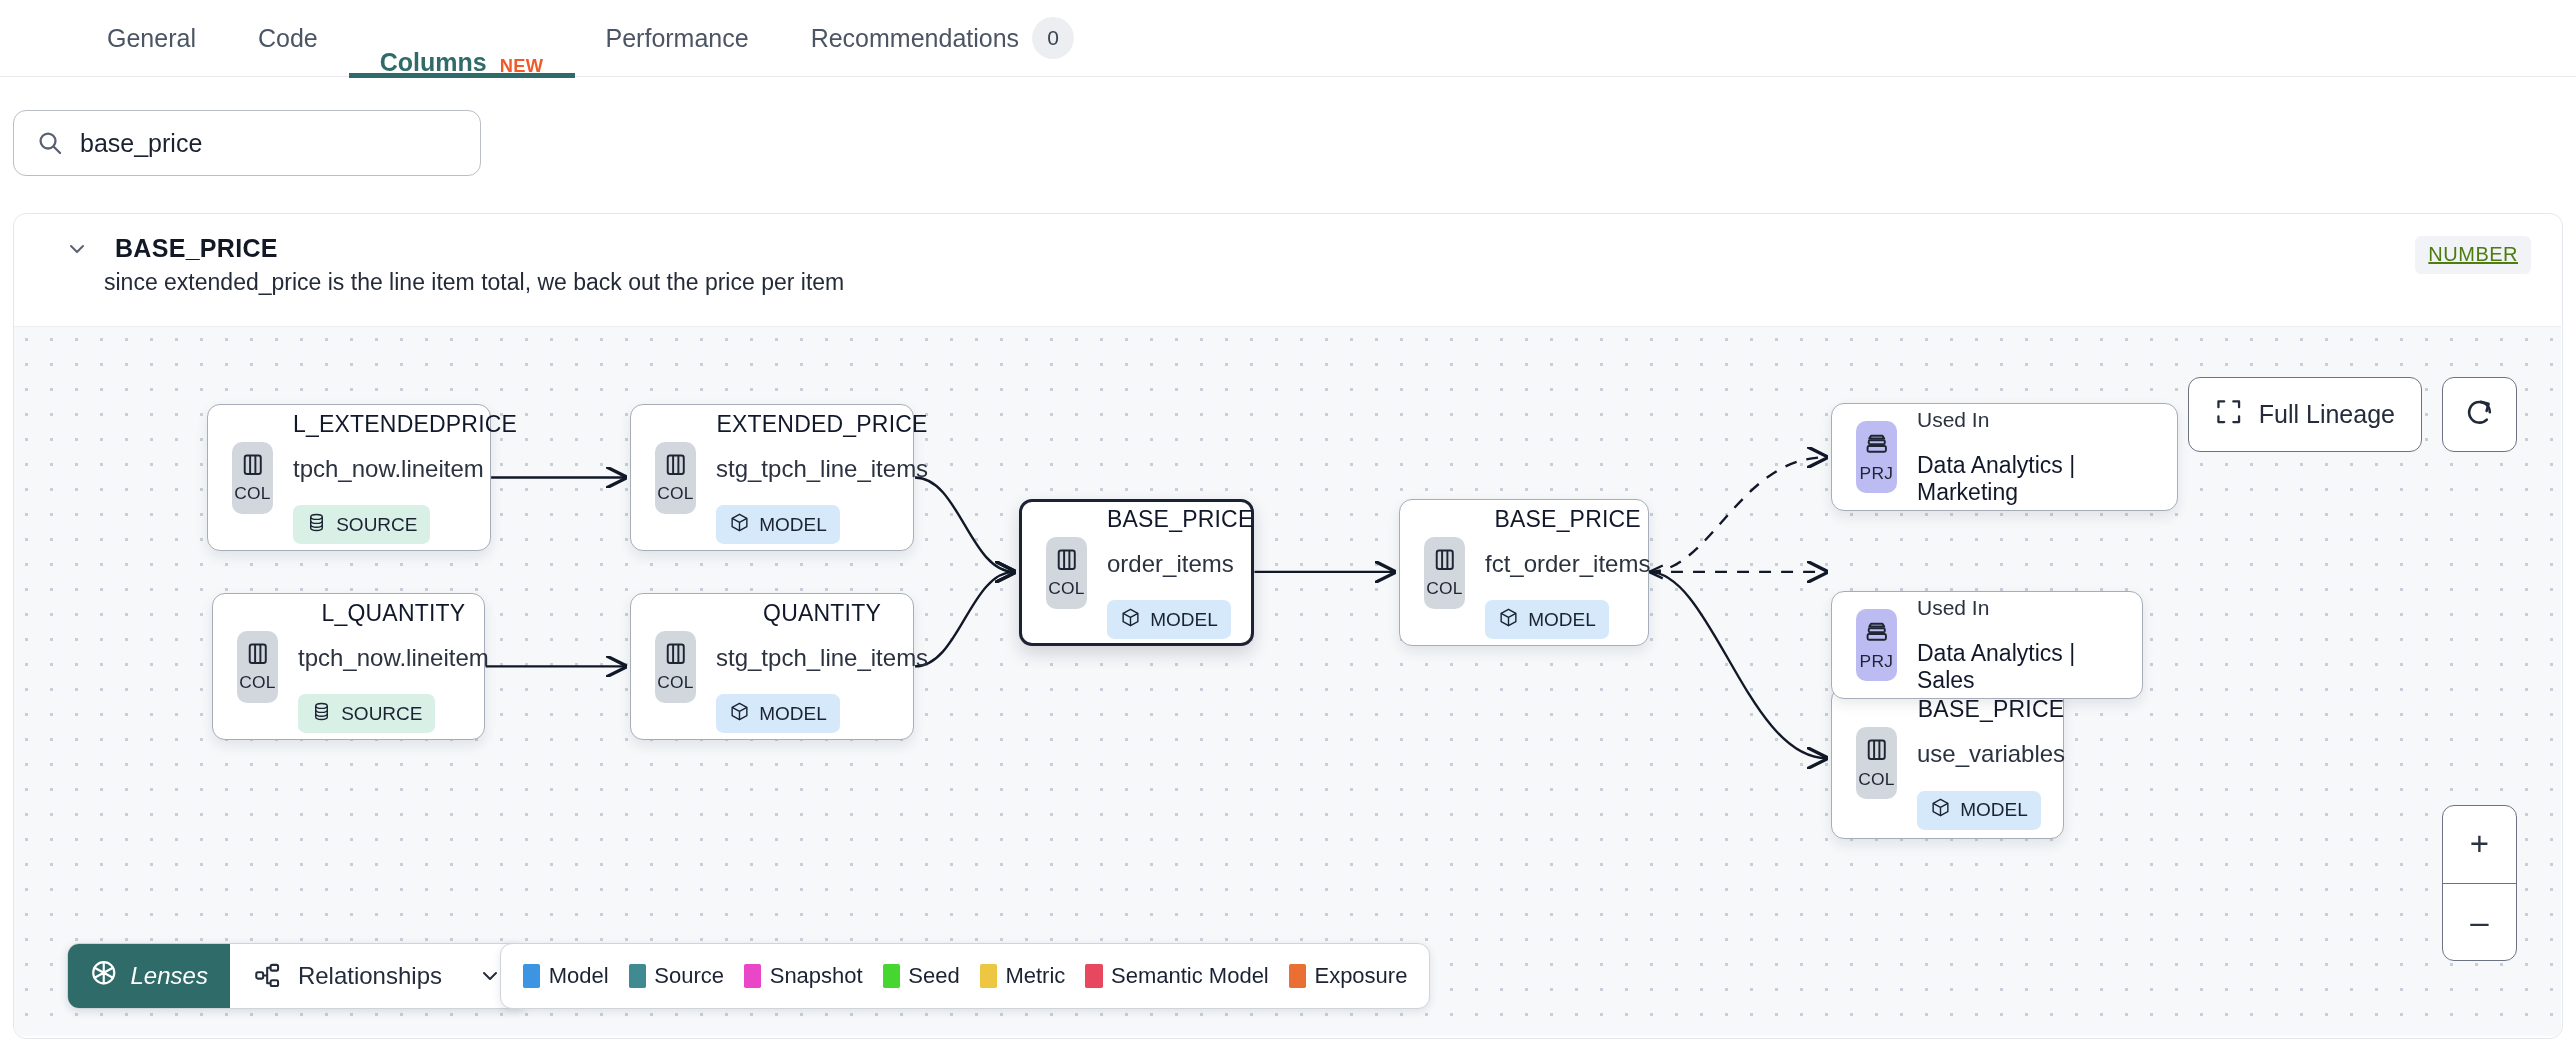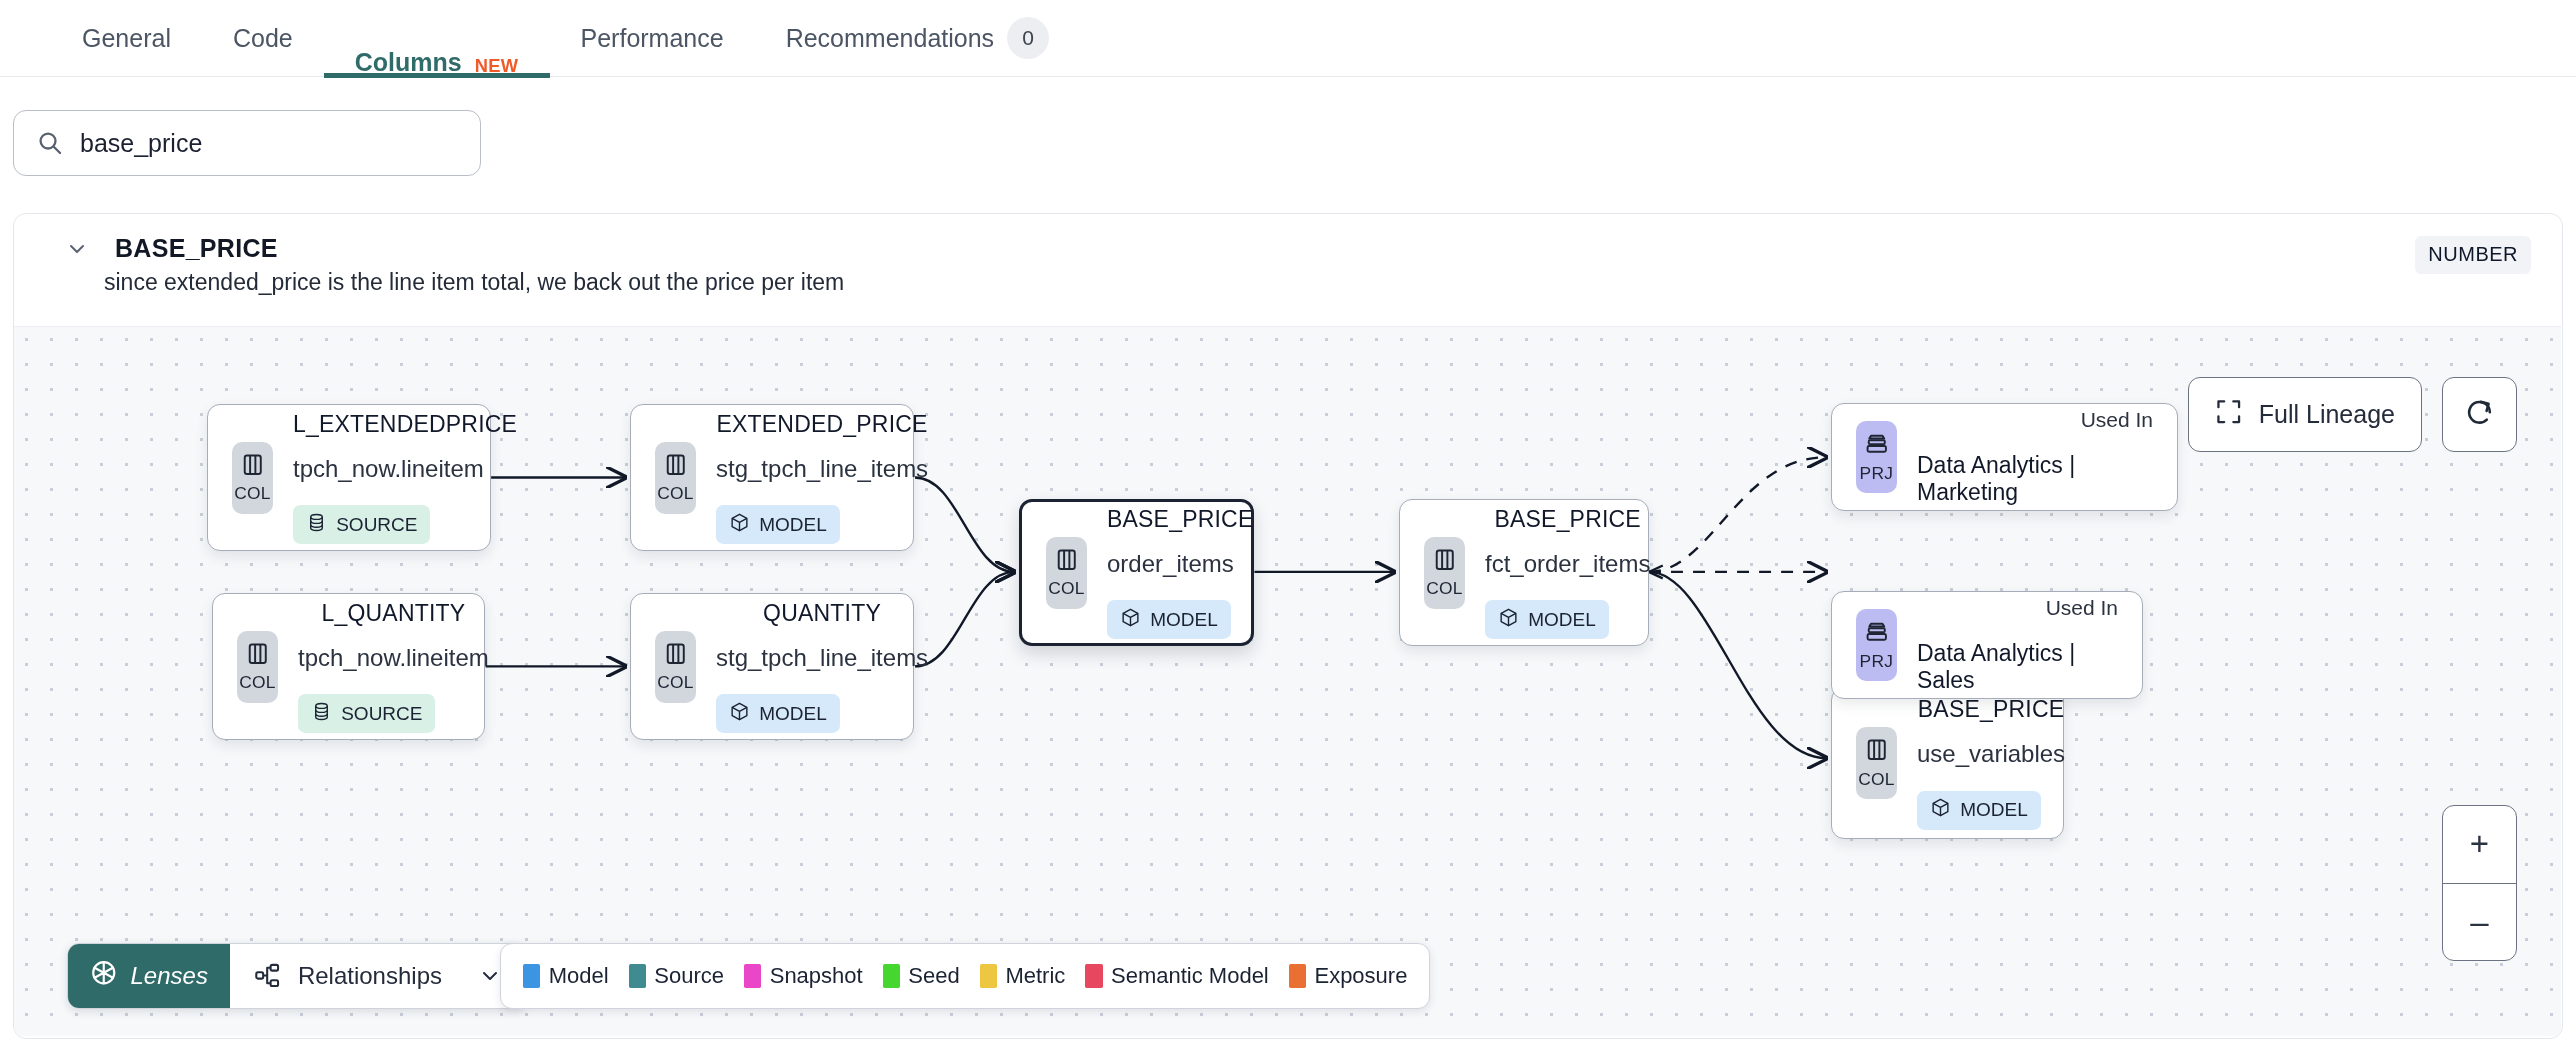--- a/index.html
+++ b/index.html
@@ -11,21 +11,21 @@
     overflow: hidden;
   }
 
   
   .tabbar {
     position: absolute; left: 0; top: 0;
     width: 2576px; height: 77px;
     background: #fff;
     border-bottom: 1.8px solid #e8eaee;
     display: flex; align-items: center;
-    padding-left: 51px;
+    padding-left: 76px;
   }
   .tab {
     position: relative;
     height: 77px;
     display: flex; align-items: center; gap: 13px;
     padding: 0 31px;
     font-size: 25px;
     color: #4b5563;
     cursor: pointer;
     white-space: nowrap;
@@ -84,24 +84,25 @@
   .chev {
     width: 24px; height: 24px; color:#5a6271; flex:0 0 auto;
     cursor: pointer;
   }
   .col-name {
     font-size: 25px; font-weight: 700; color: #121826;
     letter-spacing: 0.3px;
   }
   .col-type {
     position: absolute; right: 31px; top: 22px;
-    background: #f1f3f6; color: #0f172a;
+    background: #f1f3f6; color: #4d7c0f;
     border-radius: 6.4px;
     font-size: 20px; letter-spacing: 0.5px;
     padding: 7.3px 13px;
+    text-decoration: underline;
   }
   .col-desc {
     font-size: 23px; color: #242b38;
     padding: 5.5px 0 0 39px;
   }
 
   
   .canvas {
     position: absolute; left: 0; top: 112px;
     width: 2547px; height: 710px;
@@ -150,21 +151,21 @@
     display: inline-flex; align-items: center; gap: 9.2px;
     border-radius: 7.3px;
     font-size: 19px; color: #1b2333;
     padding: 6.4px 13px;
     margin-top: 5.5px;
   }
   .pill svg { width: 21px; height: 21px; }
   .pill.model  { background: #d6e9fb; }
   .pill.source { background: #d9f0e7; }
 
-  .node-usedin .node-body { gap: 20px; align-items: flex-end; }
+  .node-usedin .node-body { gap: 20px; }
   .usedin-label { font-size: 21px; color: #2b3240; }
   .usedin-value { font-size: 23px; color: #11182a; }
 
   
   .full-lineage {
     position: absolute; right: 139px; top: 50px;
     height: 75px;
     display: flex; align-items: center; gap: 16.5px;
     background: #fff; border: 1.8px solid #6b7383;
     border-radius: 12px; padding: 0 26px;

